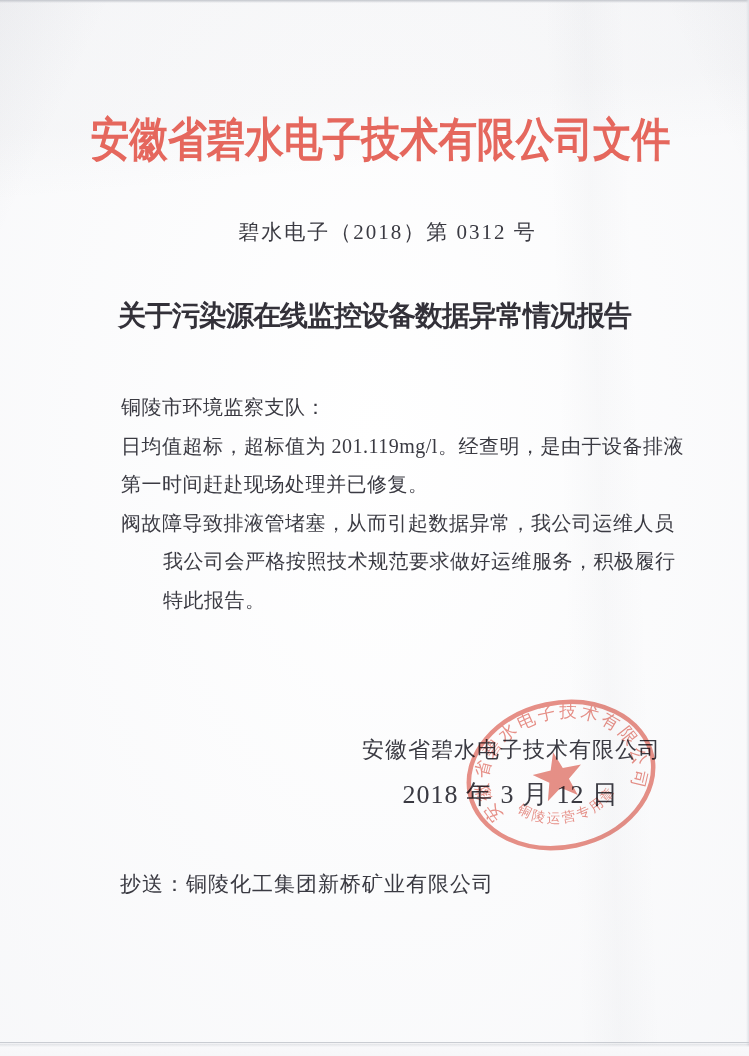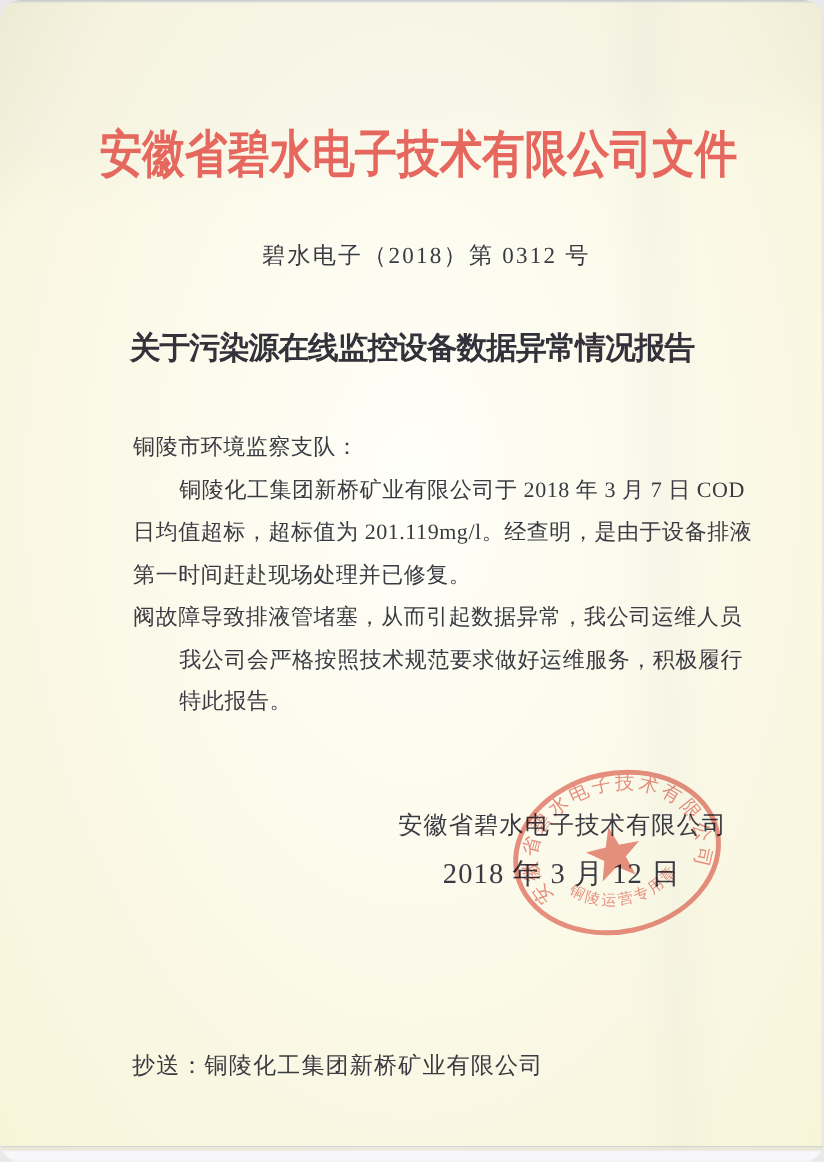--- a/index.html
+++ b/index.html
@@ -1,24 +1,23 @@
 <!DOCTYPE html>
 <html><head>
 <meta charset="utf-8">
 <style>
   html,body{margin:0;padding:0;background:#e9e9ec;}
   .page{
     position:relative;
     width:749px;height:1056px;
     margin:0 auto;
-    background:#fef9c3;
+    background:#ffffff;
     overflow:hidden;
     font-family:"Liberation Serif","DejaVu Serif",serif;
     color:#3a3a42;
-    border-radius:19px;
   }
   
   .scan-texture{
     position:absolute;inset:0;pointer-events:none;
     background:
       linear-gradient(115deg, rgba(90,95,110,0.05) 0%, rgba(90,95,110,0.0) 9%),
       linear-gradient(245deg, rgba(90,95,110,0.035) 0%, rgba(90,95,110,0.0) 7%),
       linear-gradient(175deg, rgba(120,125,140,0.03) 12%, rgba(120,125,140,0.0) 18%),
       linear-gradient(88deg, rgba(120,125,140,0.0) 74%, rgba(120,125,140,0.035) 79%, rgba(120,125,140,0.0) 84%),
       radial-gradient(ellipse at 50% 42%, rgba(255,255,255,0.9) 0%, rgba(238,239,243,0.45) 100%);
@@ -82,41 +81,40 @@
   .seal{
     position:absolute;left:461px;top:690px;
     width:200px;height:170px;
     transform:rotate(-12deg);
     opacity:0.8;
     mix-blend-mode:multiply;
     pointer-events:none;
   }
 
   .cc-line{
-    position:absolute;left:120px;top:954px;
+    position:absolute;left:120px;top:870px;
     font-size:21px;letter-spacing:1px;white-space:nowrap;
   }
 </style>
 </head>
 <body>
 
 <div class="page">
   <div class="scan-texture"></div>
   <div class="edge-top"></div>
   <div class="edge-right"></div>
 
   <div class="header-title">安徽省碧水电子技术有限公司文件</div>
 
   <div class="doc-number">碧水电子（2018）第 0312 号</div>
 
   <div class="doc-title">关于污染源在线监控设备数据异常情况报告</div>
 
   <div class="body-block">
     <div class="body-line">铜陵市环境监察支队：</div>
-    <div class="body-line indent">铜陵化工集团新桥矿业有限公司于 2018 年 3 月 7 日 COD</div>
     <div class="body-line">日均值超标，超标值为 201.119mg/l。经查明，是由于设备排液</div>
     <div class="body-line">第一时间赶赴现场处理并已修复。</div>
     <div class="body-line">阀故障导致排液管堵塞，从而引起数据异常，我公司运维人员</div>
     <div class="body-line indent">我公司会严格按照技术规范要求做好运维服务，积极履行</div>
     <div class="body-line indent">特此报告。</div>
   </div>
 
   <div class="sig-company">安徽省碧水电子技术有限公司</div>
 
   <div class="sig-date">2018 年 3 月 12 日</div>

